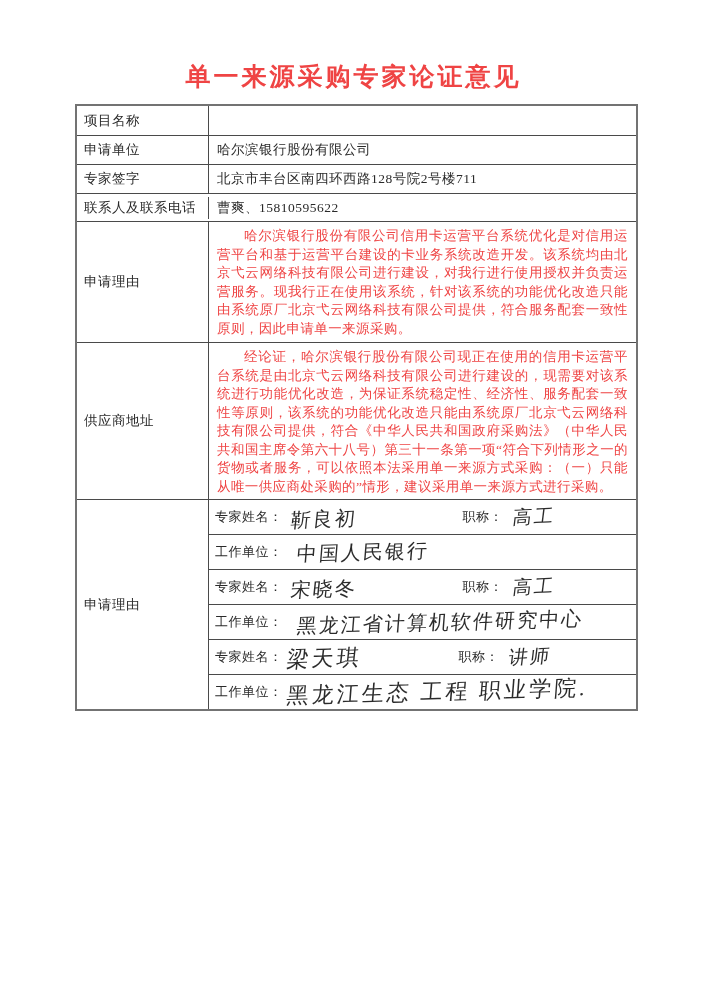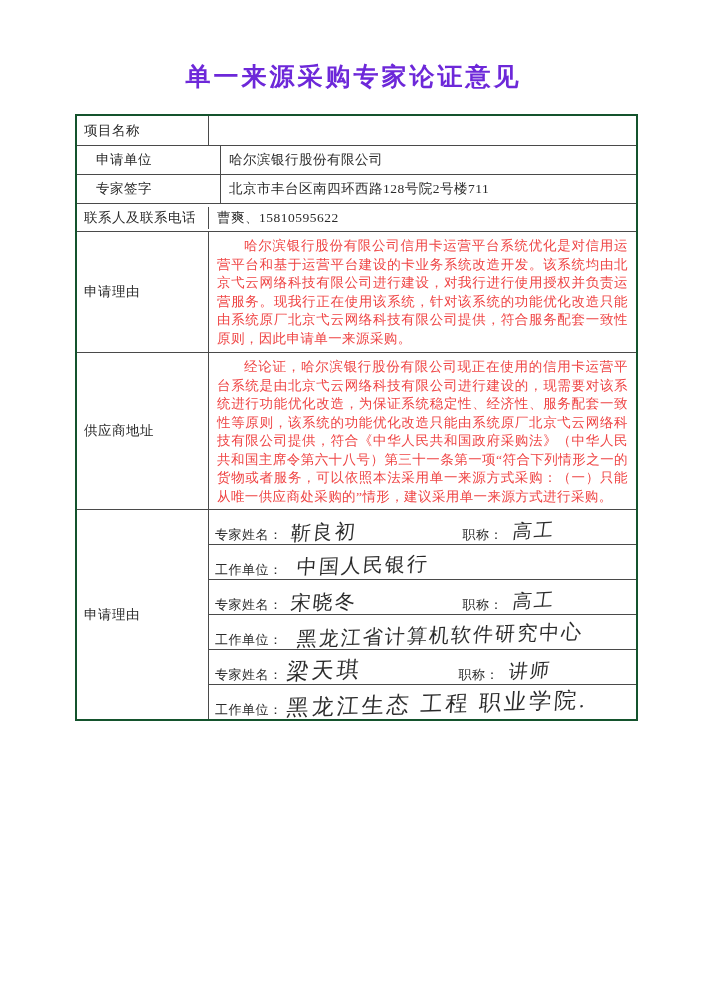--- a/index.html
+++ b/index.html
@@ -12,30 +12,29 @@
     overflow:hidden;
     margin:0 auto;
   }
   .title{
     position:absolute;
     left:0; top:60px; width:707px;
     text-align:center;
     font-size:25px;
     font-weight:bold;
     letter-spacing:3px;
-    color:#6d28d9;
+    color:#ef4444;
     font-family:"Liberation Sans","DejaVu Sans",sans-serif;
   }
   .tbl{
     position:absolute;
     left:75px; top:104px;
     width:563px;
-    border:2px solid #14532d;
+    border:2px solid #737373;
     box-sizing:border-box;
-    margin-top:10px;
   }
   .row{
     display:flex;
     border-bottom:1.5px solid #4a4a4a;
     box-sizing:border-box;
   }
   .row:last-child{border-bottom:none;}
   .lbl{
     width:132px;
     flex:0 0 132px;
@@ -60,26 +59,26 @@
   .para{
     flex:1;
     padding:5px 8px 3px 8px;
     font-size:13.5px;
     line-height:18.5px;
     letter-spacing:0.4px;
     text-indent:2em;
     color:#ef4444;
     text-align:justify;
   }
-  .h30{height:30px;} .h29{height:29px;padding-left:12px;} .h28{height:28px;align-items:center;}
+  .h30{height:30px;} .h29{height:29px;} .h28{height:28px;align-items:center;}
   .h121{height:121px;} .h157{height:157px;}
   .sig-right{flex:1; display:flex; flex-direction:column;}
   .sig-sub{
     display:flex;
-    align-items:flex-end;
+    align-items:center;
     height:35px;
     border-bottom:1.5px solid #4a4a4a;
     box-sizing:border-box;
     padding:0 6px;
     font-size:13px;
     color:#2a2a2a;
     overflow:visible;
   }
   .sig-sub:last-child{border-bottom:none; height:34px;}
   .sig-lbl{white-space:nowrap; letter-spacing:0.5px;}

